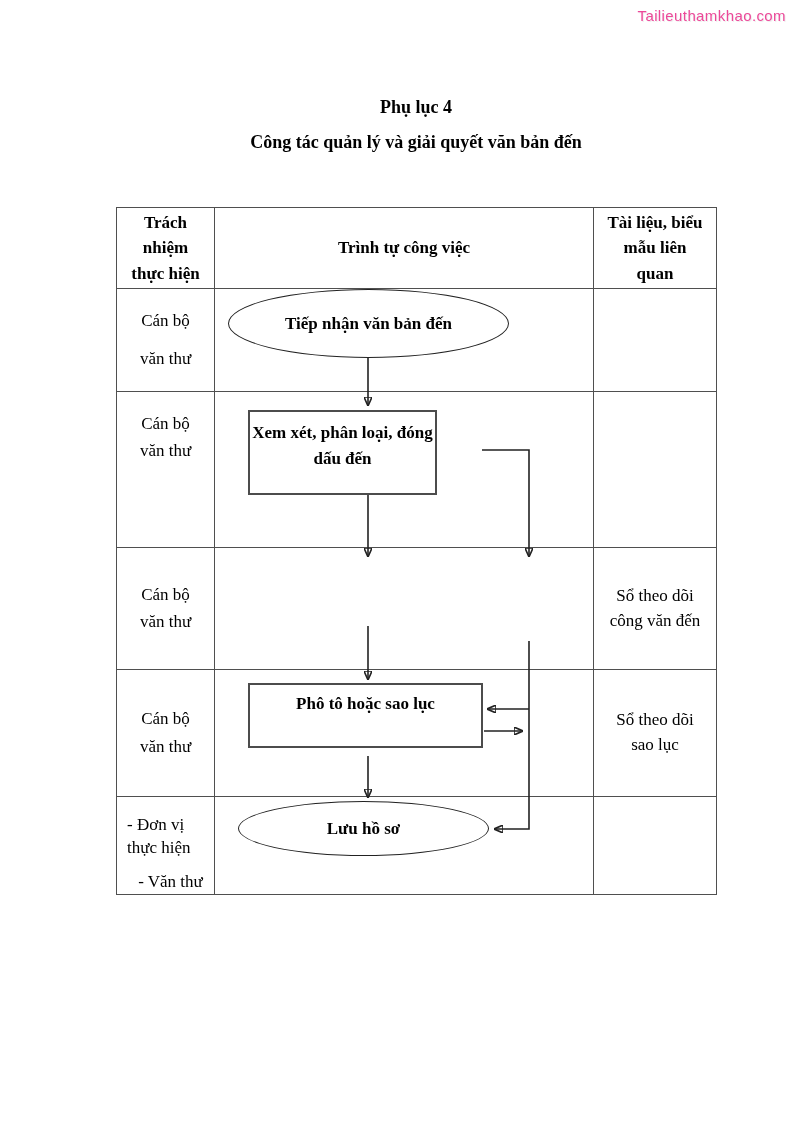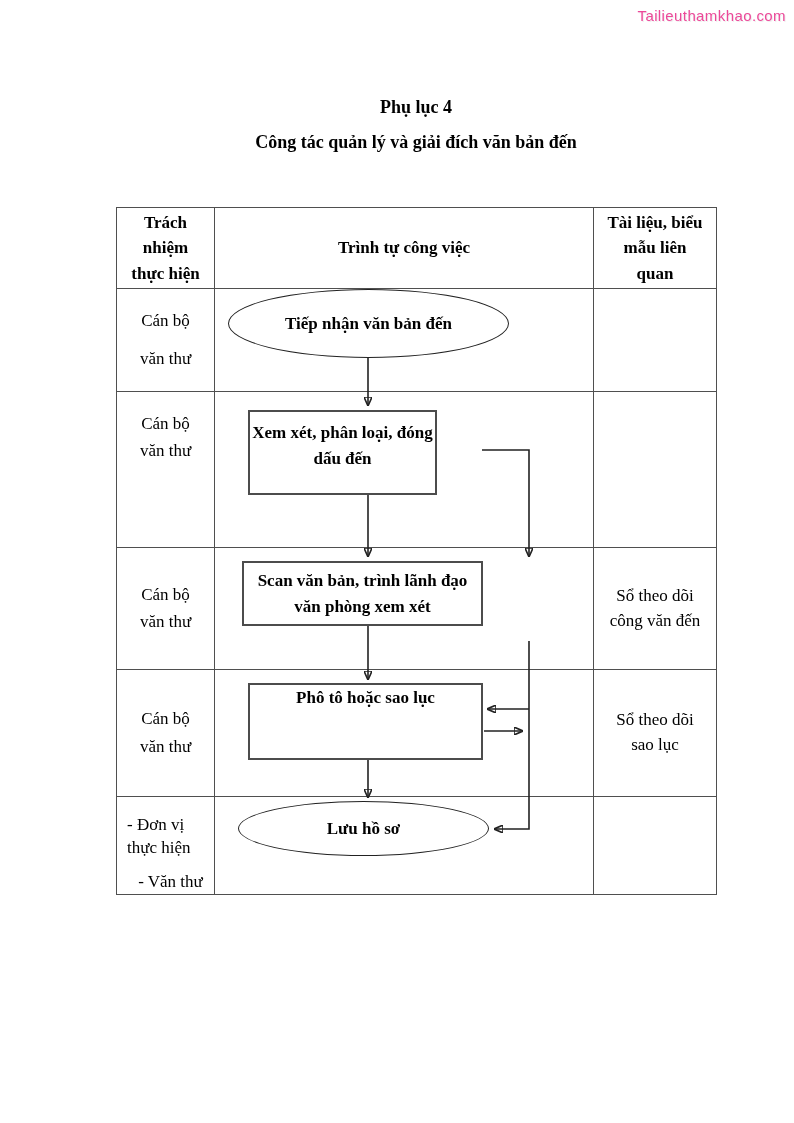--- a/index.html
+++ b/index.html
@@ -46,39 +46,39 @@
     text-align:center; font-weight:bold; font-size:17px; line-height:1.5;
     background:#fff; box-sizing:border-box; z-index:3;
   }
   .node.rect { border:2px solid #4c4c4c; }
   .node.ellipse { border:1.5px solid #222; border-radius:50%;text-align:center; }
   .node span { white-space:pre-line; }
   #node-receive { left:228px; top:289px; width:281px; height:69px; }
   #node-review  { left:248px; top:410px; width:189px; height:85px; align-items:flex-start; padding-top:8px; }
   #node-scan    { left:242px; top:561px; width:241px; height:65px; }
   #node-direct  { left:491px; top:561px; width:82px;  height:80px; }
-  #node-copy    { left:248px; top:683px; width:235px; height:77px; align-items:flex-start; padding-top:0; }
+  #node-copy    { left:248px; top:683px; width:235px; height:65px; align-items:flex-start; padding-top:6px; }
   #node-archive { left:238px; top:801px; width:251px; height:55px; }
 
   svg.connectors {
     position:absolute; left:0; top:0; width:794px; height:1123px;
     z-index:2; pointer-events:none;
   }
   svg.connectors path { stroke:#222; stroke-width:1.6; fill:none; }
 </style>
 </head>
 <body>
 
 <div class="page">
 
   <div class="watermark">Tailieuthamkhao.com</div>
 
   <div class="title-block">
     <div class="title-line1">Phụ lục 4</div>
-    <div class="title-line2">Công tác quản lý và giải đích văn bản đến</div>
+    <div class="title-line2">Công tác quản lý và giải quyết văn bản đến</div>
   </div>
 
   <table class="proc-table">
     <colgroup>
       <col style="width:98px">
         <col style="width:379px">
         <col style="width:123px">
     </colgroup>
     <tbody>
         <tr class="header-row" style="height:81px">
@@ -151,23 +151,20 @@
     <path d="M484 731 H521" marker-end="url(#ah)"></path>
     <path d="M368 756 V796" marker-end="url(#ah)"></path>
   </svg>
 
   <div class="node ellipse" id="node-receive">
     <span>Tiếp nhận văn bản đến</span>
   </div>
   <div class="node rect" id="node-review">
     <span>Xem xét, phân loại, đóng dấu đến</span>
   </div>
-  <div class="node rect" id="node-scan">
-    <span>Scan văn bản, trình lãnh đạo văn phòng xem xét</span>
-  </div>
   <div class="node rect" id="node-copy">
     <span>Phô tô hoặc sao lục</span>
   </div>
   <div class="node ellipse" id="node-archive">
     <span>Lưu hồ sơ</span>
   </div>
 
 </div>
 
 </body></html>

